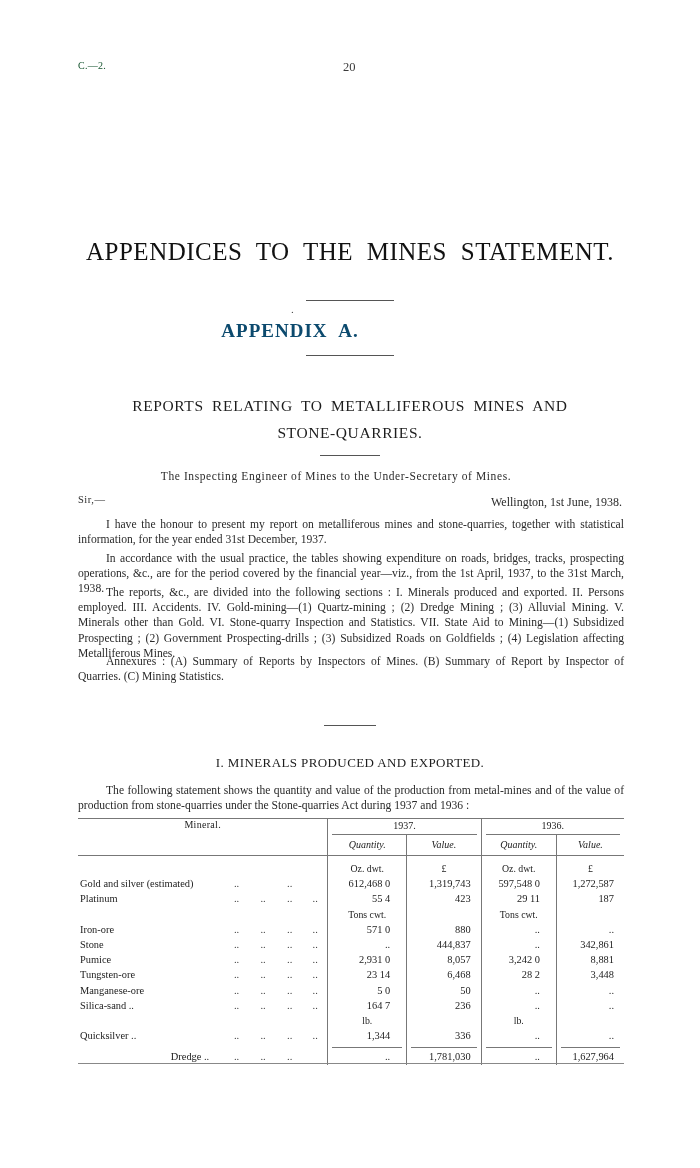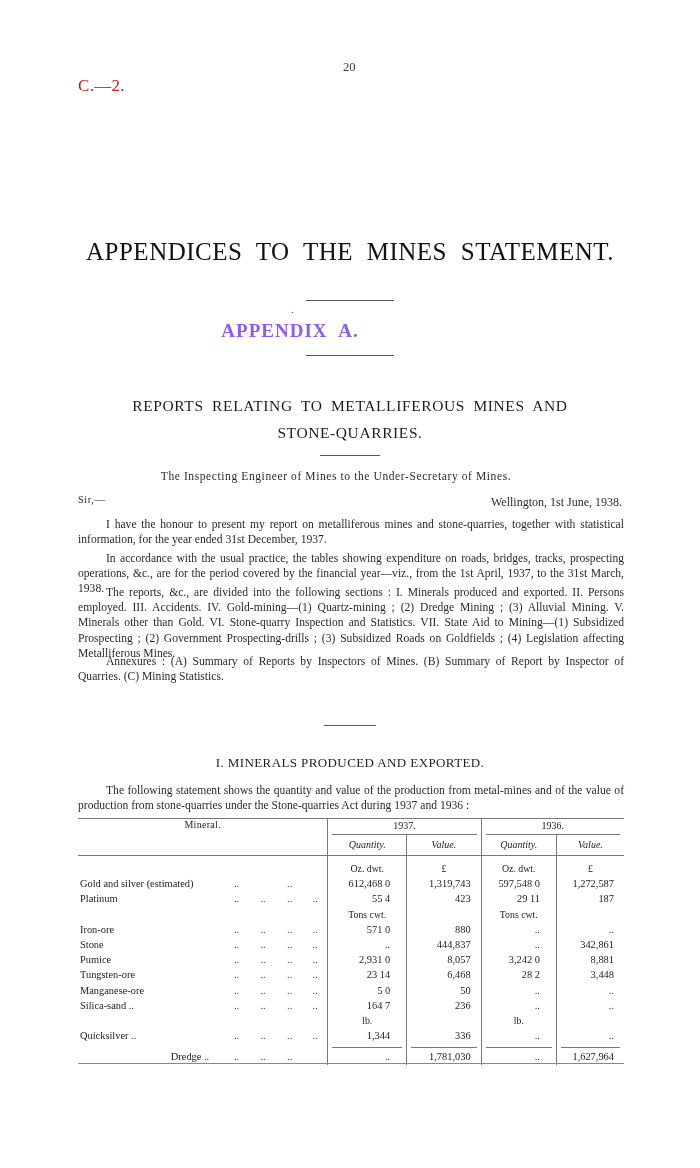--- a/index.html
+++ b/index.html
@@ -24,24 +24,24 @@
   .hdr {
     position: absolute;
     top: 60px;
     left: 78px;
     right: 78px;
     height: 18px;
   }
   .hdr .left {
     position: absolute;
     left: 0;
-    top: 16px;
-    font-size: 17px;
+    top: 0;
+    font-size: 10px;
     letter-spacing: .3px;
-    color: #b91c1c;
+    color: #14532d;
   }
   .hdr .center {
     position: absolute;
     left: 265px;
     top: 0;
     font-size: 12.5px;
     color: #3a3a3a;
   }
   
   .main-title {
@@ -79,21 +79,21 @@
   .appendix-a {
     position: absolute;
     top: 320px;
     left: 0;
     width: 580px;
     text-align: center;
     font-size: 19px;
     font-weight: bold;
     letter-spacing: 1px;
     word-spacing: 6px;
-    color: #8b5cf6;
+    color: #0c4a6e;
   }
 
   .subject {
     position: absolute;
     top: 392px;
     left: 0;
     width: 700px;
     text-align: center;
     font-size: 15.5px;
     letter-spacing: 0.6px;

